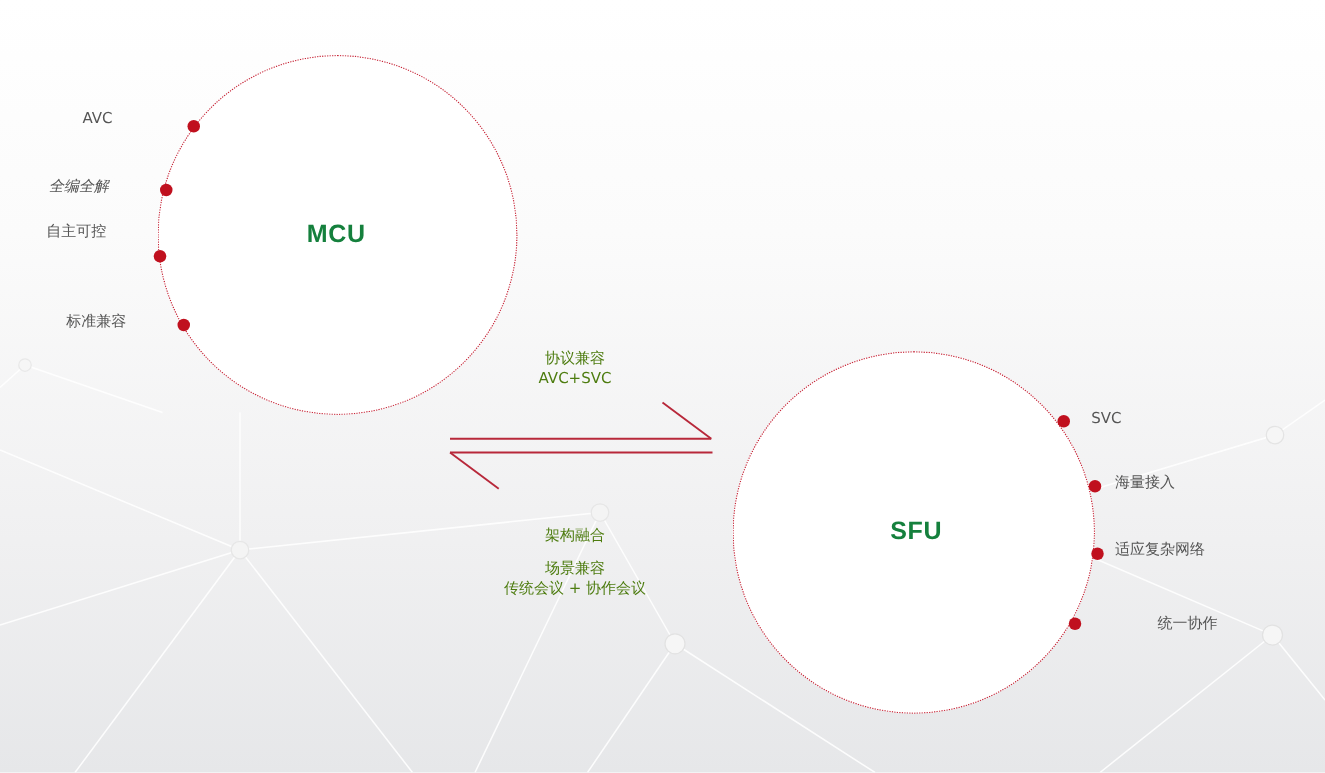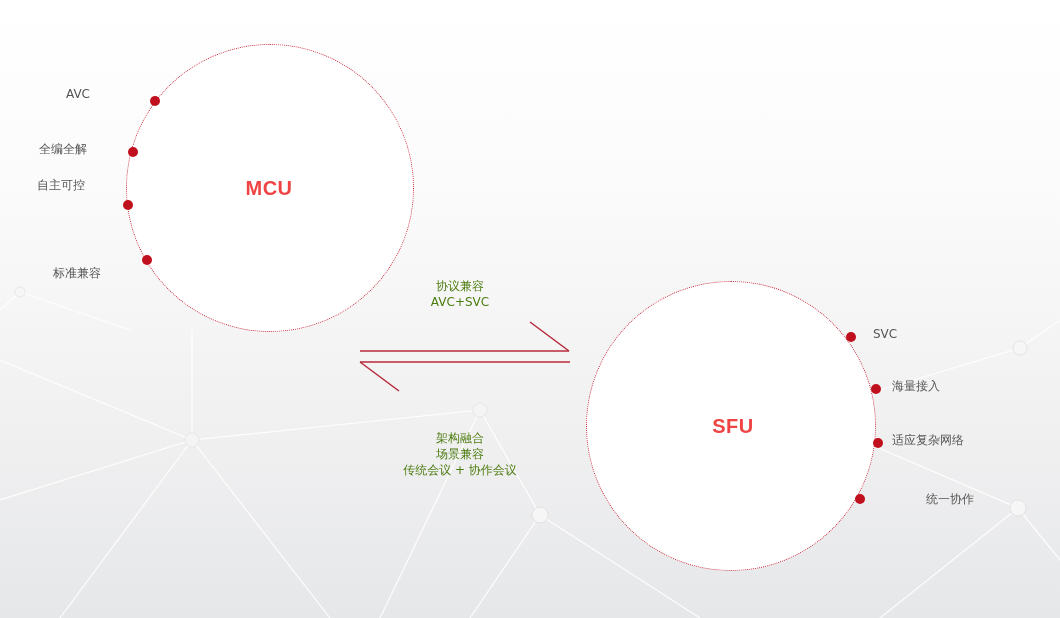--- a/index.html
+++ b/index.html
@@ -8,21 +8,21 @@
     font-family: "DejaVu Sans", "Liberation Sans", sans-serif;
     background: linear-gradient(180deg, #ffffff 0%, #fbfbfb 30%, #f0f0f1 70%, #e6e7e9 100%);
   }
   .bg-svg { position:absolute; left:0; top:0; }
   .circle {
     position:absolute; border-radius:50%;
     border:1.5px dotted #c8283a; background:#ffffff;
     box-sizing:border-box;
   }
   .circle-title {
-    position:absolute; color:#ef4444; font-weight:bold; font-size:20px;
+    position:absolute; color:#15803d; font-weight:bold; font-size:20px;
     font-family:"Liberation Sans", sans-serif; transform:translate(-50%,-50%);
     letter-spacing:0.5px;
   }
   .dot {
     position:absolute; width:10px; height:10px; border-radius:50%;
     background:#c0101e; transform:translate(-50%,-50%);
   }
   .label {
     position:absolute; font-size:12px; color:#555; white-space:nowrap;
     transform:translateY(-50%);
@@ -66,27 +66,27 @@
   </g>
 </svg>
 
 <div class="circle" style="left:126px; top:44px; width:288px; height:288px;"></div>
 <div class="circle-title" style="left:269px; top:188px;">MCU</div>
 
 <div class="dot" style="left:155px; top:101px;"></div>
 <div class="label right-align" style="left:90px; top:94px;">AVC</div>
 
 <div class="dot" style="left:133px; top:152px;"></div>
-<div class="label right-align" style="left:87px; top:149px;">全编全解</div>
+<div class="label right-align" style="left:87px; top:149px;font-style:italic;">全编全解</div>
 
 <div class="dot" style="left:128px; top:205px;"></div>
 <div class="label right-align" style="left:85px; top:185px;">自主可控</div>
 
 <div class="dot" style="left:147px; top:260px;"></div>
-<div class="label right-align" style="left:101px; top:257px;margin-top:16px;">标准兼容</div>
+<div class="label right-align" style="left:101px; top:257px;">标准兼容</div>
 
 <div class="circle" style="left:586px; top:281px; width:290px; height:290px;"></div>
 <div class="circle-title" style="left:733px; top:426px;">SFU</div>
 
 <div class="dot" style="left:851px; top:337px;"></div>
 <div class="label" style="left:873px; top:334px;">SVC</div>
 
 <div class="dot" style="left:876px; top:389px;"></div>
 <div class="label" style="left:892px; top:386px;text-align:right;">海量接入</div>
 
@@ -103,20 +103,20 @@
     <line x1="360" y1="362" x2="570" y2="362"></line>
     <line x1="360" y1="362" x2="399" y2="391"></line>
   </g>
 </svg>
 
 <div class="center-text" style="left:460px; top:278px;">
   <div>协议兼容</div>
   <div>AVC+SVC</div>
 </div>
 
-<div class="center-text" style="left:460px; top:430px;">
+<div class="center-text" style="left:460px; top:420px;">
   <div>架构融合</div>
 </div>
 
 <div class="center-text" style="left:460px; top:446px;">
   <div>场景兼容</div>
   <div>传统会议 + 协作会议</div>
 </div>
 
 </body></html>

